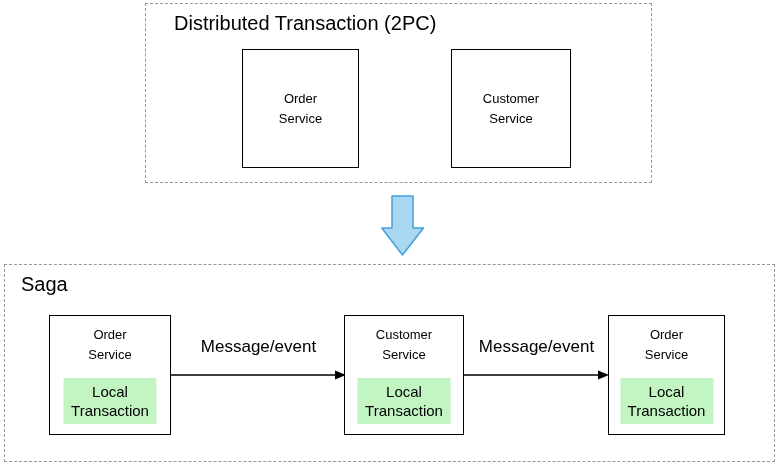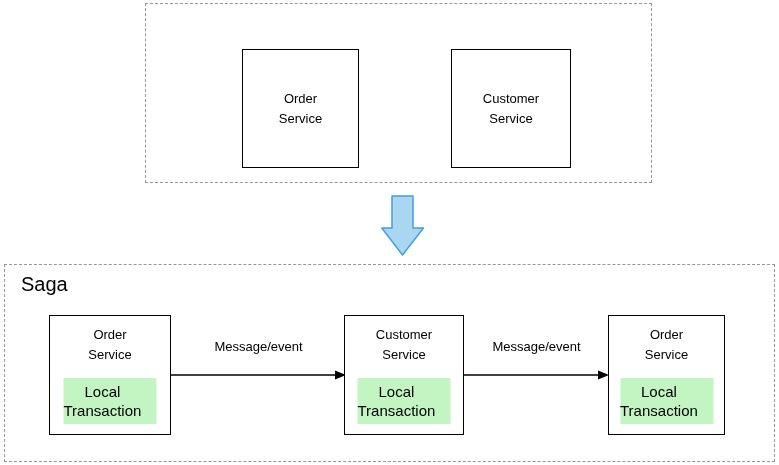--- a/index.html
+++ b/index.html
@@ -59,30 +59,30 @@
   .saga-node-3 { left: 603px; top: 50px; width: 117px; height: 120px; }
   .local-txn {
     position: absolute;
     left: 50%;
     transform: translateX(-50%);
     top: 62px;
     width: 93px;
     height: 46px;
     display: flex;
     align-items: center;
-    justify-content: flex-start;
+    justify-content: center;
     text-align: center;
     font-size: 15px;
     line-height: 19px;
     white-space: pre-line;
   }
 
   .edge-label {
     position: absolute;
-    font-size: 13px;
+    font-size: 17px;
     line-height: 18px;
     text-align: center;
     white-space: nowrap;
   }
   .edge-label-1 { left: 166px; top: 73px; width: 175px; }
   .edge-label-2 { left: 459px; top: 73px; width: 145px; }
 
   .h-arrow { position: absolute; display: block; }
   .h-arrow-1 { left: 166px; top: 103px; }
   .h-arrow-2 { left: 459px; top: 103px; }
@@ -93,20 +93,21 @@
     top: 195px;
     display: block;
   }
 </style>
 </head>
 <body>
 
 <div class="stage">
 
   <section class="group group-2pc" style="border-color: rgb(151, 151, 151);">
+    <div class="group-title">Distributed Transaction (2PC)</div>
 
     <div class="service-box box-2pc box-2pc-order" style="border-color: rgb(0, 0, 0);">
       <div class="svc-label">Order
 Service</div>
     </div>
 
     <div class="service-box box-2pc box-2pc-customer" style="border-color: rgb(0, 0, 0);">
       <div class="svc-label">Customer
 Service</div>
     </div>

